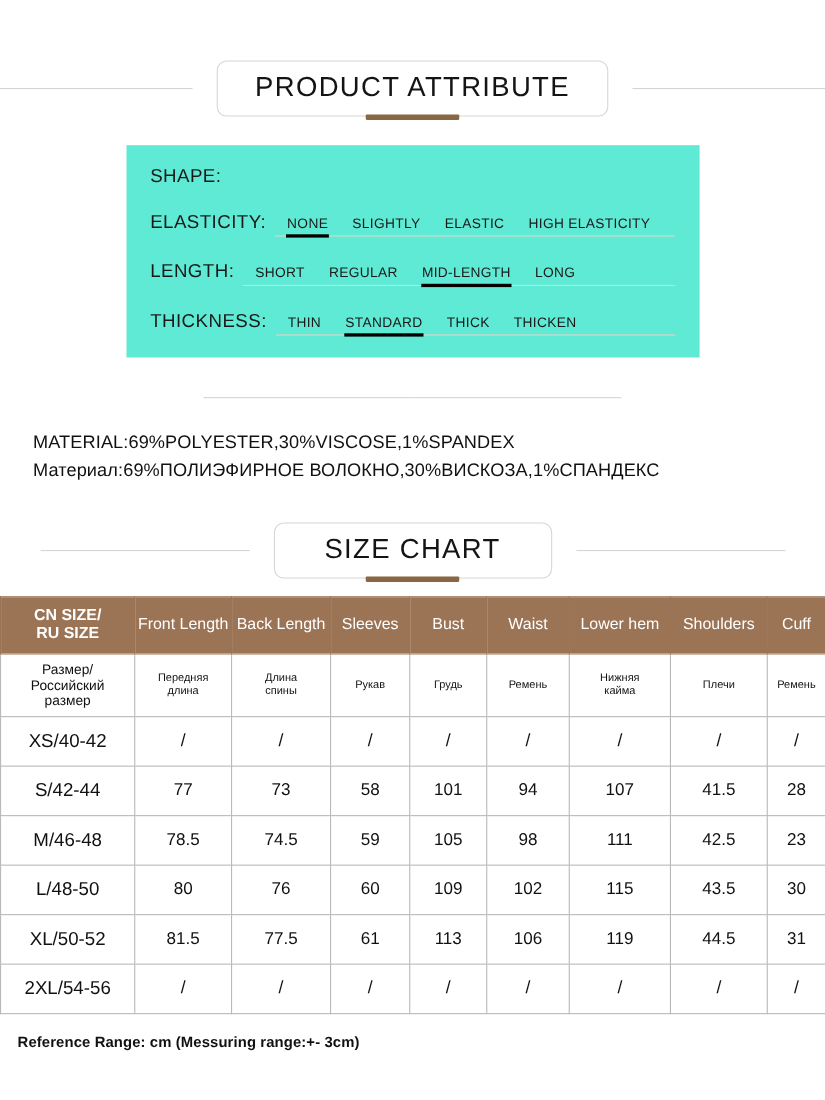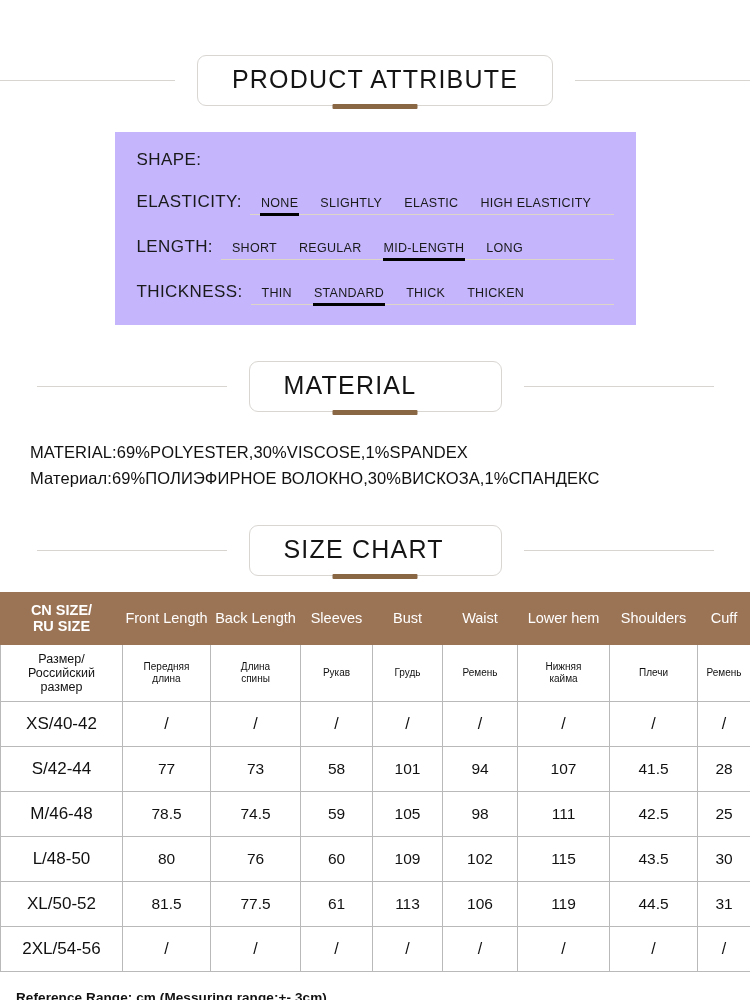--- a/index.html
+++ b/index.html
@@ -28,21 +28,21 @@
   .hdr-box-wrap {
     position: relative;
     margin: 0 22px;
   }
   .hdr-box {
     border: 1px solid #d9d6d2;
     border-radius: 9px;
     background: #fff;
     padding: 9px 34px 11px;
     min-width: 253px;
-    text-align: left;
+    text-align: center;
   }
   .hdr-box span {
     font-size: 25px;
     letter-spacing: 1.2px;
     color: #141414;
     font-weight: 400;
     white-space: nowrap;
   }
   .hdr-accent {
     position: absolute;
@@ -52,21 +52,21 @@
     width: 85px;
     height: 5px;
     background: #8a6744;
     border-radius: 1px;
   }
 
   
   .attr-panel {
     margin: 26px auto 0;
     width: 521px;
-    background: #c4b5fd;
+    background: #5eead4;
     padding: 18px 22px 20px;
   }
   .attr-row {
     display: flex;
     align-items: baseline;
     margin-bottom: 22px;
   }
   .attr-row:last-child { margin-bottom: 0; }
   .attr-label {
     font-size: 17px;
@@ -233,26 +233,20 @@
       <span class="attr-opt">THICK</span>
       <span class="attr-opt">THICKEN</span>
     </div>
   </div>
 
 </div>
 
 <div class="sp-mat"></div>
 <div class="section-header">
   <div class="hdr-line"></div>
-  <div class="hdr-box-wrap">
-    <div class="hdr-box">
-      <span>MATERIAL</span>
-    </div>
-    <div class="hdr-accent"></div>
-  </div>
   <div class="hdr-line"></div>
 </div>
 
 <div class="material-block">
   <div class="material-line">MATERIAL:69%POLYESTER,30%VISCOSE,1%SPANDEX</div>
   <div class="material-line">Материал:69%ПОЛИЭФИРНОЕ ВОЛОКНО,30%ВИСКОЗА,1%СПАНДЕКС</div>
 </div>
 
 <div class="sp-sc"></div>
 <div class="section-header">
@@ -338,21 +332,21 @@
 
       <tr>
         <td class="size-col">M/46-48</td>
         <td>78.5</td>
         <td>74.5</td>
         <td>59</td>
         <td>105</td>
         <td>98</td>
         <td>111</td>
         <td>42.5</td>
-        <td>25</td>
+        <td>23</td>
       </tr>
 
       <tr>
         <td class="size-col">L/48-50</td>
         <td>80</td>
         <td>76</td>
         <td>60</td>
         <td>109</td>
         <td>102</td>
         <td>115</td>

